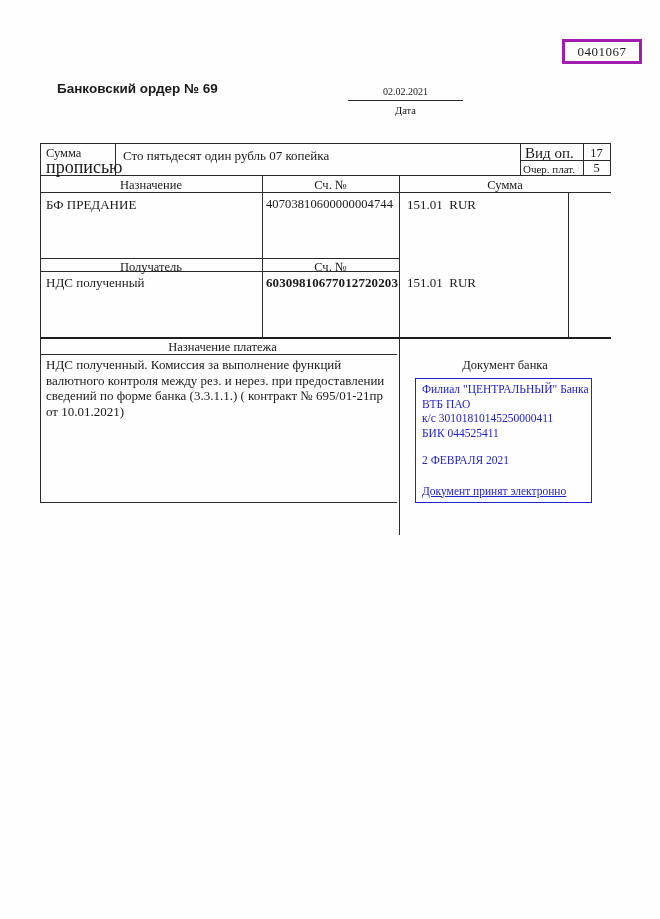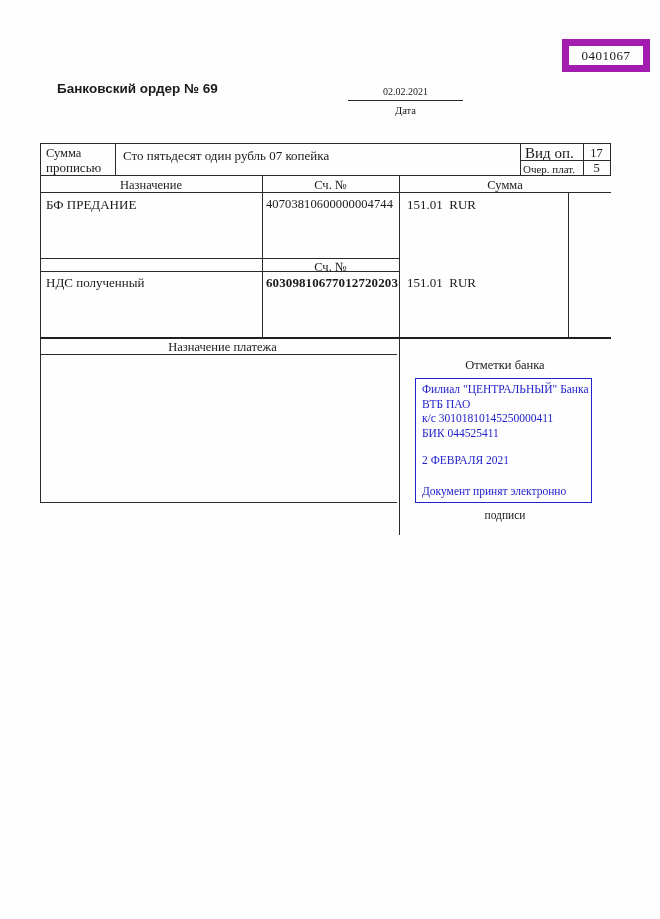--- a/index.html
+++ b/index.html
@@ -9,41 +9,41 @@
   }
   .hline{position:absolute;height:1px;background:#2a2a2a;}
   .hline.heavy{height:2px;background:#1f1f1f;}
   .vline{position:absolute;width:1px;background:#2a2a2a;}
   .t{position:absolute;font-size:13px;line-height:15px;white-space:nowrap;}
   .t.small{font-size:11px;}
   .t.center{text-align:center;}
   .pre{white-space:pre;}
   .form-code-box{
     position:absolute;left:562px;top:39px;width:74px;height:19px;
-    border:7px solid #a21caf;display:flex;align-items:center;justify-content:center;
+    border:3px solid #a21caf;display:flex;align-items:center;justify-content:center;
     font-size:13px;letter-spacing:0.5px;
   }
   .doc-title{
     position:absolute;left:57px;top:81px;
     font-family:"Liberation Sans", sans-serif;font-weight:bold;font-size:13.5px;
   }
   .date-line{position:absolute;left:348px;top:100px;width:115px;height:1px;background:#2a2a2a;}
   .purpose-text{
     position:absolute;left:46px;top:357px;width:348px;
     font-size:13px;line-height:15.5px;white-space:normal;
   }
   .stamp{
     position:absolute;left:415px;top:378px;width:177px;height:125px;
     border:1px solid #2222cc;color:#2222cc;box-sizing:border-box;
     padding:3px 4px 4px 6px;display:flex;flex-direction:column;
     font-size:11.5px;line-height:14.5px;
   }
   .stamp div{white-space:nowrap;}
   .stamp .stamp-date{margin-top:13px;}
-  .stamp .stamp-status{margin-top:auto;}
+  .stamp .stamp-status{margin-top:auto;text-decoration:underline;}
 </style>
 </head>
 <body>
 
 <div class="page">
 
   <div class="form-code-box">
     <span>0401067</span>
   </div>
 
@@ -65,49 +65,50 @@
   <div class="vline" style="left:40px;top:143px;height:360px;"></div>
   <div class="vline" style="left:115px;top:143px;height:33px;"></div>
   <div class="vline" style="left:520px;top:143px;height:33px;"></div>
   <div class="vline" style="left:583px;top:143px;height:33px;"></div>
   <div class="vline" style="left:610px;top:143px;height:33px;"></div>
   <div class="vline" style="left:262px;top:175px;height:163px;"></div>
   <div class="vline" style="left:399px;top:175px;height:360px;"></div>
   <div class="vline" style="left:568px;top:192px;height:146px;"></div>
 
   <div class="t" style="left:46px;top:146px;font-size:12.5px;">Сумма</div>
-  <div class="t" style="left:46px;top:160px;font-size:13px;">прописью</div>
+  <div class="t" style="left:46px;top:160px;font-size:18px;">прописью</div>
   <div class="t" style="left:123px;top:148px;">Сто пятьдесят один рубль 07 копейка</div>
   <div class="t" style="left:525px;top:146px;font-size:15px;">Вид оп.</div>
   <div class="t center" style="left:583px;top:146px;width:27px;font-size:12.5px;">17</div>
   <div class="t small" style="left:523px;top:162px;">Очер. плат.</div>
   <div class="t center" style="left:583px;top:161px;width:27px;font-size:12.5px;">5</div>
 
   <div class="t center" style="left:40px;top:178px;width:222px;font-size:12.5px;">Назначение</div>
   <div class="t center" style="left:262px;top:178px;width:137px;font-size:12.5px;">Сч. №</div>
   <div class="t center" style="left:399px;top:178px;width:212px;font-size:12.5px;">Сумма</div>
 
   <div class="t" style="left:46px;top:197px;">БФ ПРЕДАНИЕ</div>
   <div class="t" style="left:266px;top:197px;font-size:12.5px;letter-spacing:0.1px;">40703810600000004744</div>
   <div class="t pre" style="left:407px;top:197px;">151.01  RUR</div>
 
+  <div class="t center" style="left:40px;top:260px;width:222px;font-size:12.5px;">Получатель</div>
   <div class="t center" style="left:262px;top:260px;width:137px;font-size:12.5px;">Сч. №</div>
 
   <div class="t" style="left:46px;top:275px;">НДС полученный</div>
   <div class="t" style="left:266px;top:275px;font-size:13px;letter-spacing:0.1px;font-weight:bold;">60309810677012720203</div>
   <div class="t pre" style="left:407px;top:275px;">151.01  RUR</div>
 
   <div class="t center" style="left:44px;top:340px;width:357px;font-size:12.5px;font-family:Liberation Serif, serif;">Назначение платежа</div>
+  <div class="purpose-text">НДС полученный. Комиссия за выполнение функций валютного контроля между рез. и нерез. при предоставлении сведений по форме банка (3.3.1.1.) ( контракт № 695/01-21пр от 10.01.2021)</div>
 
-  <div class="t center" style="left:399px;top:358px;width:212px;font-size:12.5px;">Отметки банка</div>
+  <div class="t center" style="left:399px;top:358px;width:212px;font-size:12.5px;">Документ банка</div>
 
   <div class="stamp" style="color: rgb(34, 34, 204); border-color: rgb(34, 34, 204);">
     <div>Филиал "ЦЕНТРАЛЬНЫЙ" Банка</div>
     <div>ВТБ ПАО</div>
     <div>к/с 30101810145250000411</div>
     <div>БИК 044525411</div>
     <div class="stamp-date">2 ФЕВРАЛЯ 2021</div>
     <div class="stamp-status">Документ принят электронно</div>
   </div>
 
-  <div class="t center" style="left:399px;top:508px;width:212px;font-size:11.5px;">подписи</div>
 
 </div>
 
 </body></html>

